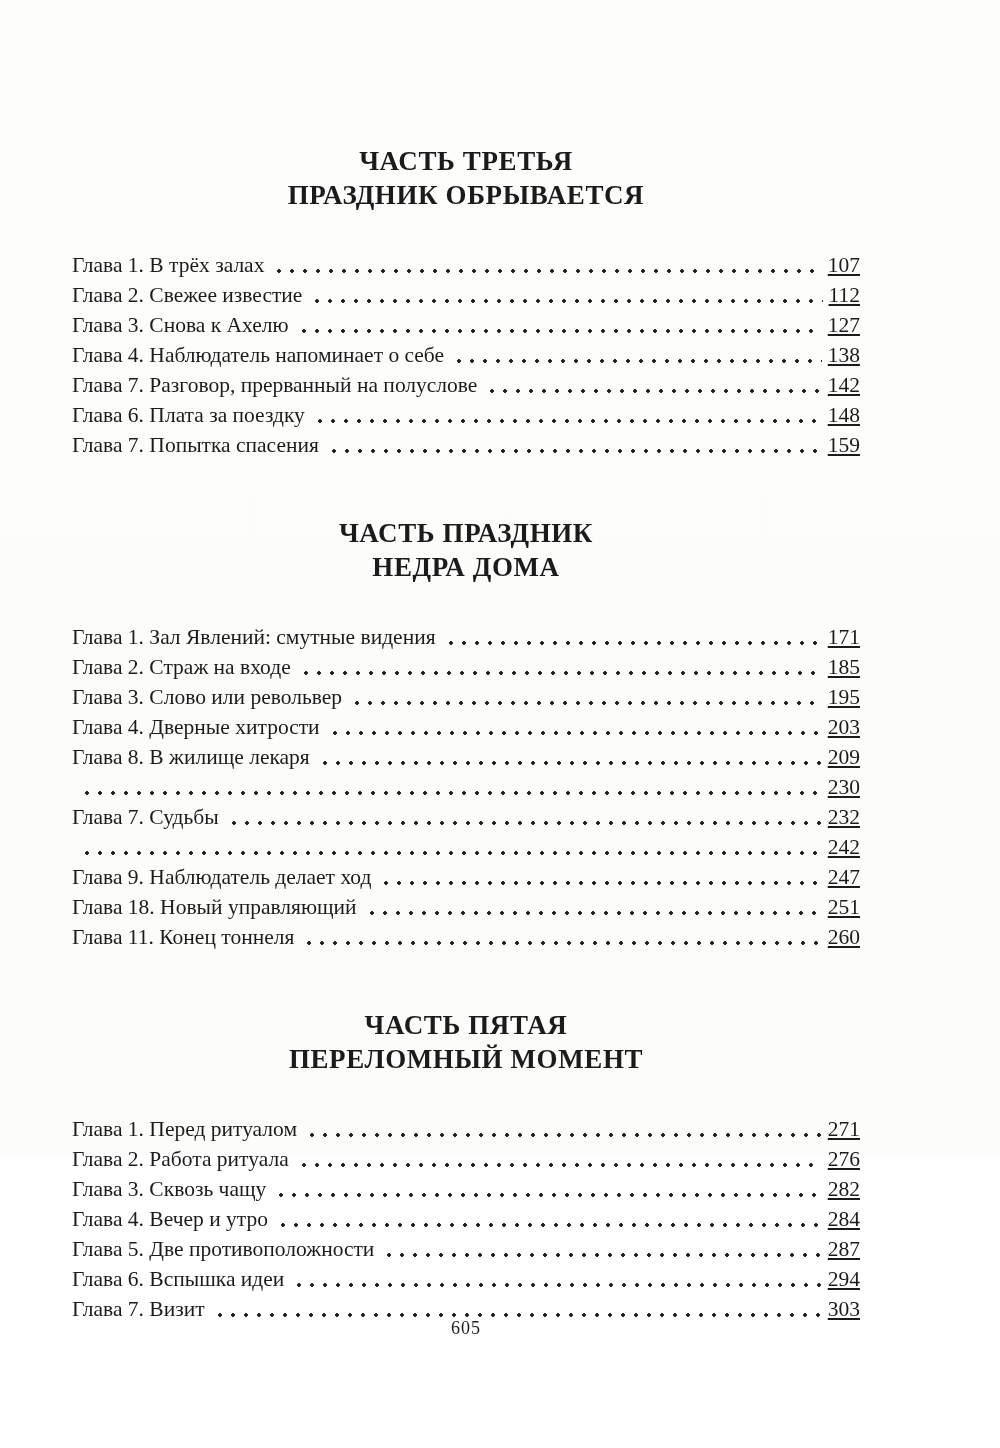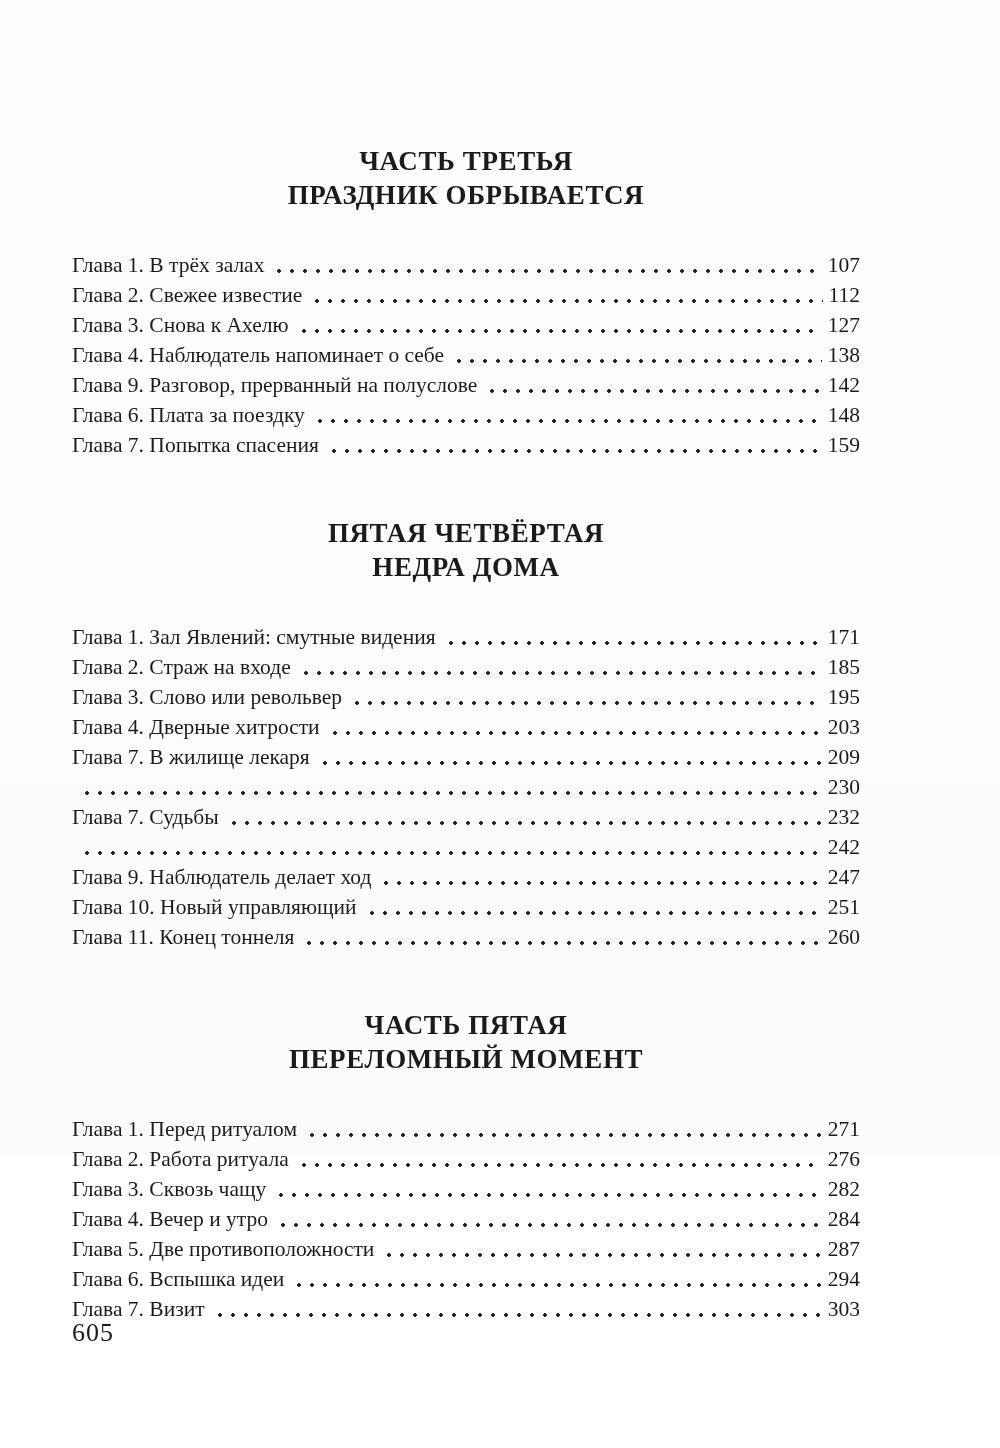--- a/index.html
+++ b/index.html
@@ -62,28 +62,29 @@
     flex: 1 1 auto;
     height: 30px;
     margin: 0 6px 0 9px;
     background-image: radial-gradient(circle at 2px 2px, #1f1f1f 1.55px, rgba(0,0,0,0) 2.1px);
     background-size: 13px 4px;
     background-repeat: repeat-x;
     background-position: 4px 19px;
   }
   .entry-page {
     flex: 0 0 auto;
+    text-decoration: underline;
   }
   .folio {
     position: absolute;
     left: 72px;
     top: 1318px;
     width: 788px;
-    text-align: left;
-    font-size: 26px;
+    text-align: center;
+    font-size: 18px;
     letter-spacing: 1px;
   }
 </style>
 </head>
 <body>
 
 <div class="page">
   <div class="content">
   <section class="toc-section">
     <h2 class="part-title">ЧАСТЬ ТРЕТЬЯ</h2>
@@ -107,41 +108,41 @@
     <span class="entry-page">127</span>
   </div>
 
   <div class="entry">
     <span class="entry-label">Глава 4. Наблюдатель напоминает о себе</span>
     <span class="leader"></span>
     <span class="entry-page">138</span>
   </div>
 
   <div class="entry">
-    <span class="entry-label">Глава 9. Разговор, прерванный на полуслове</span>
+    <span class="entry-label">Глава 7. Разговор, прерванный на полуслове</span>
     <span class="leader"></span>
     <span class="entry-page">142</span>
   </div>
 
   <div class="entry">
     <span class="entry-label">Глава 6. Плата за поездку</span>
     <span class="leader"></span>
     <span class="entry-page">148</span>
   </div>
 
   <div class="entry">
     <span class="entry-label">Глава 7. Попытка спасения</span>
     <span class="leader"></span>
     <span class="entry-page">159</span>
   </div>
 </div>
   </section>
 
   <section class="toc-section">
-    <h2 class="part-title">ПЯТАЯ ЧЕТВЁРТАЯ</h2>
+    <h2 class="part-title">ЧАСТЬ ПРАЗДНИК</h2>
     <h3 class="part-subtitle">НЕДРА ДОМА</h3>
     <div class="entries">
   <div class="entry">
     <span class="entry-label">Глава 1. Зал Явлений: смутные видения</span>
     <span class="leader"></span>
     <span class="entry-page">171</span>
   </div>
 
   <div class="entry">
     <span class="entry-label">Глава 2. Страж на входе</span>
@@ -155,21 +156,21 @@
     <span class="entry-page">195</span>
   </div>
 
   <div class="entry">
     <span class="entry-label">Глава 4. Дверные хитрости</span>
     <span class="leader"></span>
     <span class="entry-page">203</span>
   </div>
 
   <div class="entry">
-    <span class="entry-label">Глава 7. В жилище лекаря</span>
+    <span class="entry-label">Глава 8. В жилище лекаря</span>
     <span class="leader"></span>
     <span class="entry-page">209</span>
   </div>
 
   <div class="entry">
     <span class="leader"></span>
     <span class="entry-page">230</span>
   </div>
 
   <div class="entry">
@@ -183,21 +184,21 @@
     <span class="entry-page">242</span>
   </div>
 
   <div class="entry">
     <span class="entry-label">Глава 9. Наблюдатель делает ход</span>
     <span class="leader"></span>
     <span class="entry-page">247</span>
   </div>
 
   <div class="entry">
-    <span class="entry-label">Глава 10. Новый управляющий</span>
+    <span class="entry-label">Глава 18. Новый управляющий</span>
     <span class="leader"></span>
     <span class="entry-page">251</span>
   </div>
 
   <div class="entry">
     <span class="entry-label">Глава 11. Конец тоннеля</span>
     <span class="leader"></span>
     <span class="entry-page">260</span>
   </div>
 </div>

